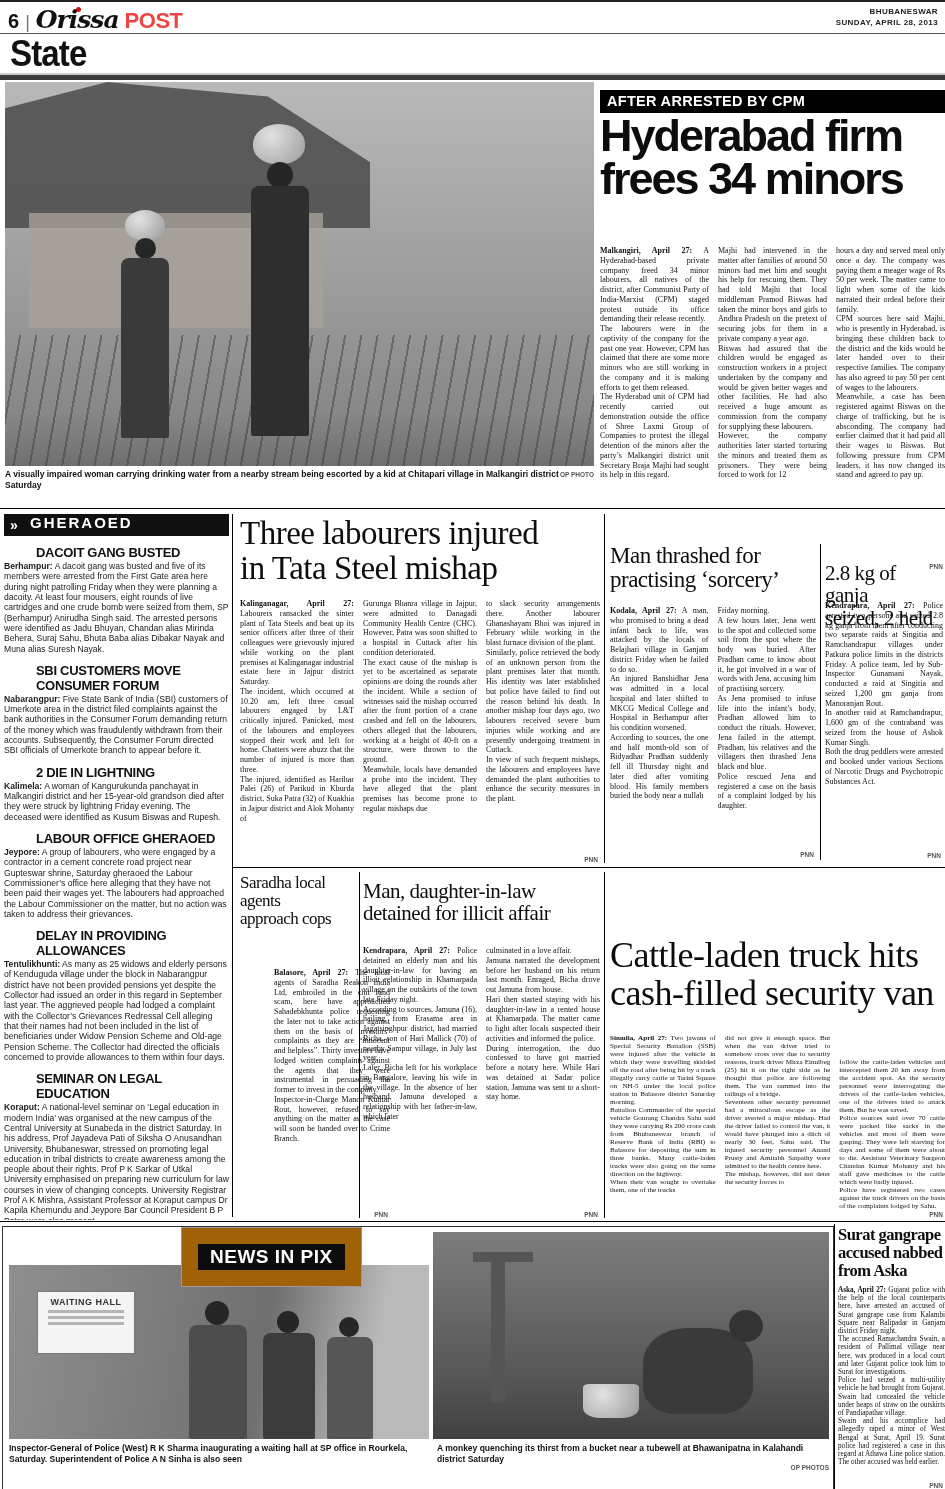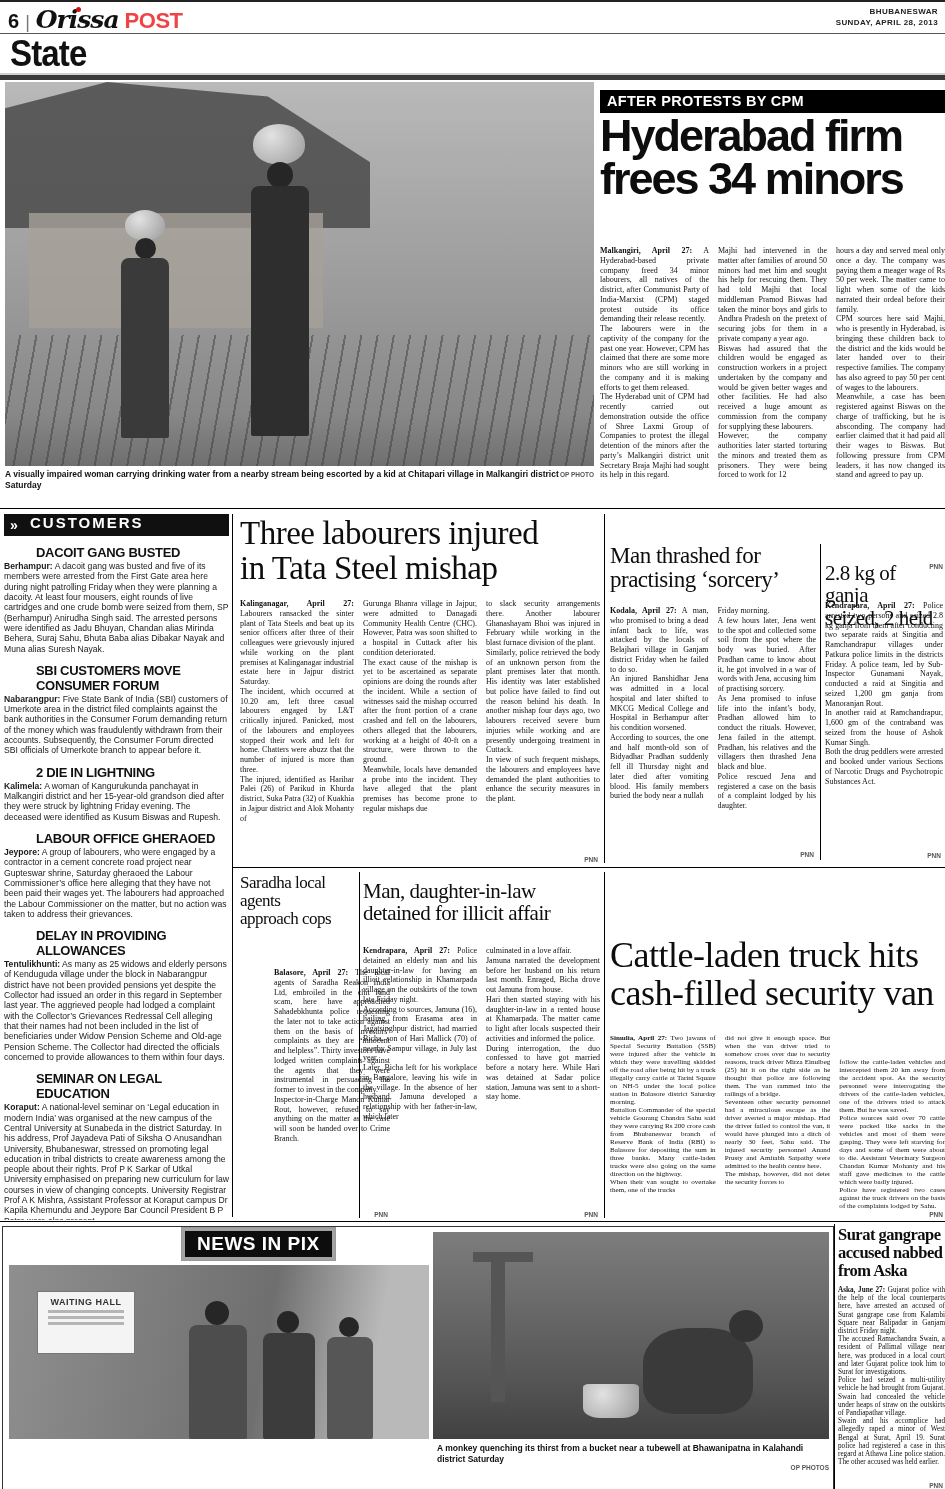--- a/index.html
+++ b/index.html
@@ -59,21 +59,21 @@
   .headline{position:absolute;color:#0d0d0d;}
   .hl-sans{font-family:"Liberation Sans",sans-serif;font-weight:800;letter-spacing:-2px;line-height:.95;}
   .hl-serif{font-family:"Liberation Serif",serif;font-weight:400;line-height:1.06;letter-spacing:-.5px;}
   .body-flex{position:absolute;display:flex;gap:9px;overflow:hidden;}
   .acol{flex:1;font-size:8px;line-height:1.22;text-align:justify;overflow:hidden;}
   .dl{font-weight:bold;}
   .credit{position:absolute;right:2px;bottom:0;background:#fff;padding-left:4px;
           font:bold 6.5px "Liberation Sans",sans-serif;color:#555;}
   
   .pixbox{position:absolute;left:2px;top:1224px;width:830px;height:263px;border:1px solid #333;}
-  .pixbanner{position:absolute;left:178px;top:0px;background:#a3a3a3;border:1px solid #999;padding:3px;}
+  .pixbanner{position:absolute;left:178px;top:0px;background:#a16207;border:1px solid #999;padding:16px;}
   .pixbanner-in{background:#0d0d0d;color:#fff;font:bold 19px "Liberation Sans",sans-serif;
                 padding:2px 12px;letter-spacing:.5px;}
 </style>
 </head>
 <body>
 
 <div class="page">
 
   <div class="mast">
     <div class="mast-left">
@@ -100,41 +100,41 @@
     <div class="ph-fig" style="left:246px;top:104px;width:58px;height:250px;"></div>
     <div class="ph-pot" style="left:120px;top:128px;width:40px;height:30px;"></div>
     <div class="ph-head" style="left:130px;top:156px;width:21px;height:21px;"></div>
     <div class="ph-fig" style="left:116px;top:176px;width:48px;height:180px;background:#3a3a3a;"></div>
   </div>
   <div class="caption" style="position:absolute;left:5px;top:467px;width:589px;">
     <span class="pcredit">OP PHOTO</span>
     <span>A visually impaired woman carrying drinking water from a nearby stream being escorted by a kid at Chitapari village in Malkangiri district Saturday</span>
   </div>
 
-  <div class="kicker">AFTER PROTESTS BY CPM</div>
+  <div class="kicker">AFTER ARRESTED BY CPM</div>
   <div class="headline hl-sans pre" style="left:600px;top:113px;width:345px;font-size:45px;position:absolute;">Hyderabad firm
 frees 34 minors</div>
   <div class="body-flex" style="left:600px;top:207px;width:345px;height:324px;margin-top:37px;">
     <div class="acol pre"><span class="dl">Malkangiri, April 27:</span><span> A Hyderabad-based private company freed 34 minor labourers, all natives of the district, after Communist Party of India-Marxist (CPM) staged protest outside its office demanding their release recently.
 The labourers were in the captivity of the company for the past one year. However, CPM has claimed that there are some more minors who are still working in the company and it is making efforts to get them released.
 The Hyderabad unit of CPM had recently carried out demonstration outside the office of Shree Laxmi Group of Companies to protest the illegal detention of the minors after the party’s Malkangiri district unit Secretary Braja Majhi had sought its help in this regard.</span></div>
     <div class="acol pre">Majhi had intervened in the matter after families of around 50 minors had met him and sought his help for rescuing them. They had told Majhi that local middleman Pramod Biswas had taken the minor boys and girls to Andhra Pradesh on the pretext of securing jobs for them in a private company a year ago.
 Biswas had assured that the children would be engaged as construction workers in a project undertaken by the company and would be given better wages and other facilities. He had also received a huge amount as commission from the company for supplying these labourers.
 However, the company authorities later started torturing the minors and treated them as prisoners. They were being forced to work for 12</div>
     <div class="acol pre" style="position:relative;"><span>hours a day and served meal only once a day. The company was paying them a meager wage of Rs 50 per week. The matter came to light when some of the kids narrated their ordeal before their family.
 CPM sources here said Majhi, who is presently in Hyderabad, is bringing these children back to the district and the kids would be later handed over to their respective families. The company has also agreed to pay 50 per cent of wages to the labourers.
 Meanwhile, a case has been registered against Biswas on the charge of trafficking, but he is absconding. The company had earlier claimed that it had paid all their wages to Biswas. But following pressure from CPM leaders, it has now changed its stand and agreed to pay up.</span><span class="credit">PNN</span></div>
   </div>
 
   <div class="hrule" style="left:0;top:506px;width:945px;"></div>
 
   <div class="snips">
     <div class="snips-bar">
       <span class="snips-ico">»</span>
-      <span>CUSTOMERS</span>
+      <span>GHERAOED</span>
     </div>
     <div class="snip">
       <h3>DACOIT GANG BUSTED</h3>
       <p><b>Berhampur:</b> <span>A dacoit gang was busted and five of its members were arrested from the First Gate area here during night patrolling Friday when they were planning a dacoity. At least four mousers, eight rounds of live cartridges and one crude bomb were seized from them, SP (Berhampur) Anirudha Singh said. The arrested persons were identified as Jadu Bhuyan, Chandan alias Mirinda Behera, Suraj Sahu, Bhuta Baba alias Dibakar Nayak and Muna alias Suresh Nayak.</span></p>
     </div>
     <div class="snip">
       <h3>SBI CUSTOMERS MOVE CONSUMER FORUM</h3>
       <p><b>Nabarangpur:</b> <span>Five State Bank of India (SBI) customers of Umerkote area in the district filed complaints against the bank authorities in the Consumer Forum demanding return of the money which was fraudulently withdrawn from their accounts. Subsequently, the Consumer Forum directed SBI officials of Umerkote branch to appear before it.</span></p>
     </div>
     <div class="snip">
@@ -244,34 +244,35 @@
       <div class="ph-head" style="left:330px;top:52px;width:20px;height:20px;"></div>
       <div class="ph-fig" style="left:318px;top:72px;width:46px;height:102px;background:#565656;"></div>
     </div>
     <div class="photo ph-dark" style="left:430px;top:5px;width:396px;height:207px;">
       <div class="pump" style="left:58px;top:20px;width:14px;height:150px;"></div>
       <div class="pump" style="left:40px;top:20px;width:60px;height:10px;"></div>
       <div class="monkey" style="left:210px;top:96px;width:110px;height:86px;"></div>
       <div class="ph-head" style="left:296px;top:78px;width:34px;height:32px;background:#333;"></div>
       <div class="ph-pot" style="left:150px;top:152px;width:56px;height:34px;border-radius:10% 10% 30% 30%;"></div>
     </div>
+    <div class="caption" style="position:absolute;left:6px;top:216px;width:420px;">Inspector-General of Police (West) R K Sharma inaugurating a waiting hall at SP office in Rourkela, Saturday. Superintendent of Police A N Sinha is also seen</div>
     <div class="caption" style="position:absolute;left:434px;top:216px;width:392px;">
       <span>A monkey quenching its thirst from a bucket near a tubewell at Bhawanipatna in Kalahandi district Saturday</span>
       <span class="pcredit" style="margin-top:10px;">OP PHOTOS</span>
     </div>
     <div class="pixbanner">
       <div class="pixbanner-in">NEWS IN PIX</div>
     </div>
   </div>
 
   <div class="headline hl-serif pre" style="left:838px;top:1224px;width:107px;font-size:16.5px;font-weight:bold;line-height:1.08;position:absolute;">Surat gangrape
 accused nabbed
 from Aska</div>
   <div class="body-flex" style="left:838px;top:1284px;width:107px;height:203px;">
-    <div class="acol pre" style="font-size:7.2px;line-height:1.14;position:relative;"><span class="dl">Aska, June 27:</span><span> Gujarat police with the help of the local counterparts here, have arrested an accused of Surat gangrape case from Kalambi Square near Balipadar in Ganjam district Friday night.
+    <div class="acol pre" style="font-size:7.2px;line-height:1.14;position:relative;"><span class="dl">Aska, April 27:</span><span> Gujarat police with the help of the local counterparts here, have arrested an accused of Surat gangrape case from Kalambi Square near Balipadar in Ganjam district Friday night.
 The accused Ramachandra Swain, a resident of Pallimal village near here, was produced in a local court and later Gujarat police took him to Surat for investigations.
 Police had seized a multi-utility vehicle he had brought from Gujarat. Swain had concealed the vehicle under heaps of straw on the outskirts of Pandiapathar village.
 Swain and his accomplice had allegedly raped a minor of West Bengal at Surat, April 19. Surat police had registered a case in this regard at Athawa Line police station. The other accused was held earlier.</span><span class="credit">PNN</span></div>
   </div>
 
   <div class="vrule" style="left:232px;top:512px;height:703px;"></div>
   <div class="vrule" style="left:604px;top:512px;height:349px;"></div>
   <div class="vrule" style="left:820px;top:542px;height:316px;"></div>
   <div class="vrule" style="left:359px;top:870px;height:346px;"></div>
   <div class="vrule" style="left:604px;top:870px;height:346px;"></div>

